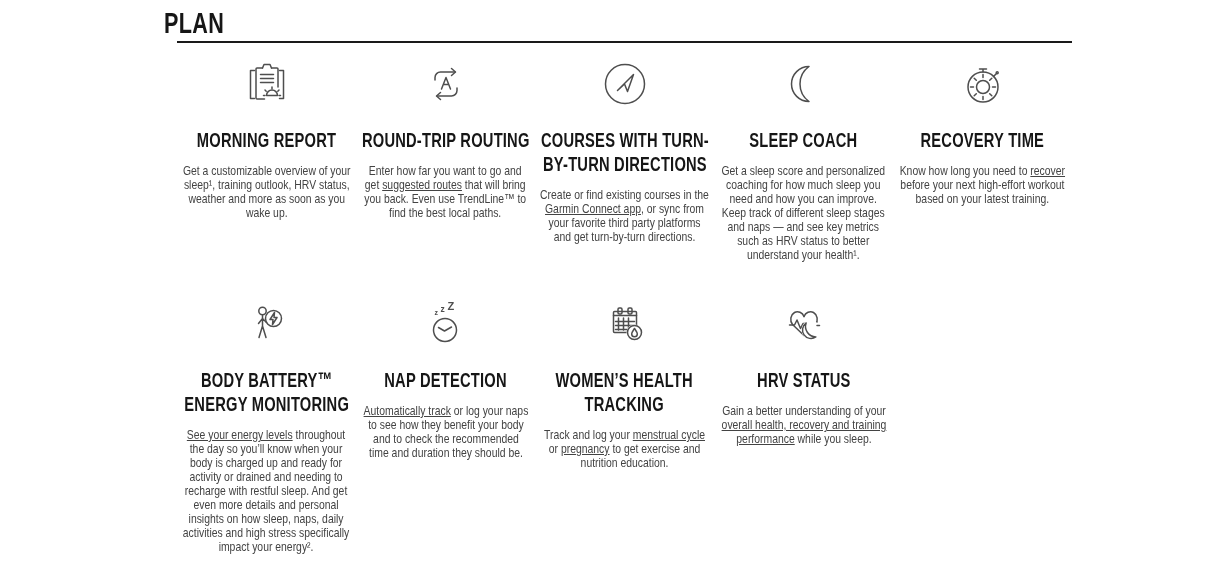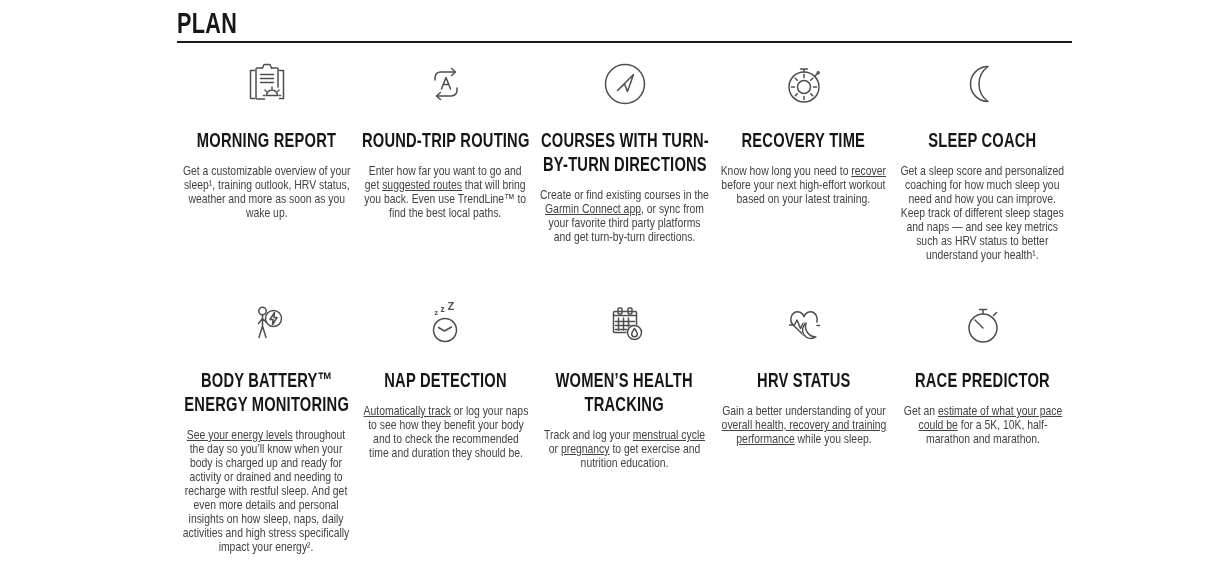--- a/index.html
+++ b/index.html
@@ -1,20 +1,20 @@
 <!DOCTYPE html>
 <html><head>
 <meta charset="utf-8">
 <style>
   html,body { margin:0; padding:0; background:#fff; }
   .page {
     position:relative; width:1214px; height:562px; background:#ffffff;
     font-family:"Liberation Sans", sans-serif; overflow:hidden;
   }
-  .header { position:absolute; left:177px; top:6px; width:895px; }
+  .header { position:absolute; left:164px; top:6px; width:895px; }
   .heading {
     margin:0; font-size:30px; line-height:34px; font-weight:bold; color:#161616;
     transform:scaleX(0.72); transform-origin:left center; letter-spacing:0.5px;
     white-space:pre;
   }
   .rule { position:absolute; left:177px; top:41px; width:895px; height:0; border-top:2px solid #1a1a1a; }
   .row { position:absolute; left:177px; width:895px; display:flex; }
   .row1 { top:60px; }
   .row2 { top:300px; }
   .card { width:179px; display:flex; flex-direction:column; align-items:center; }
@@ -87,47 +87,47 @@
       <h3 class="card-title">COURSES WITH TURN-
 BY-TURN DIRECTIONS</h3>
       <p class="card-desc"><span>Create or find existing courses in the
 </span><span class="link">Garmin Connect app</span><span>, or sync from
 your favorite third party platforms
 and get turn-by-turn directions.</span></p>
     </div>
     <div class="card">
       <div class="icon-slot">
           <svg viewBox="0 0 48 48" fill="none" stroke="#4e4e4e" stroke-width="1.5" stroke-linecap="round" stroke-linejoin="round">
-    <circle cx="24" cy="27" r="15"></circle>
-    <circle cx="24" cy="27" r="6.5"></circle>
-    <path d="M33.5 27 H36.5 M30.7 33.7 L32.8 35.8 M24 36.5 V39.5 M17.3 33.7 L15.2 35.8 M14.5 27 H11.5 M17.3 20.3 L15.2 18.2 M24 17.5 V14.5 M30.7 20.3 L32.8 18.2"></path>
-    <path d="M24 12 V9.5 M20.5 9 H27.5"></path>
-    <path d="M34.5 16.5 L37.5 13.5"></path>
-    <circle cx="38.2" cy="12.8" r="1"></circle>
-  </svg>
-        </div>
-      <h3 class="card-title">RECOVERY TIME</h3>
-      <p class="card-desc"><span>Know how long you need to </span><span class="link">recover</span><span>
-before your next high-effort workout
-based on your latest training.</span></p>
-    </div>
-    <div class="card">
-      <div class="icon-slot">
-          <svg viewBox="0 0 48 48" fill="none" stroke="#4e4e4e" stroke-width="1.5" stroke-linecap="round" stroke-linejoin="round">
     <path d="M29 6.5 A17.5 17.5 0 0 0 29 41.5 A21.5 21.5 0 0 1 29 6.5 Z"></path>
   </svg>
         </div>
       <h3 class="card-title">SLEEP COACH</h3>
       <p class="card-desc"><span>Get a sleep score and personalized
 coaching for how much sleep you
 need and how you can improve.
 Keep track of different sleep stages
 and naps — and see key metrics
 such as HRV status to better
 understand your health¹.</span></p>
+    </div>
+    <div class="card">
+      <div class="icon-slot">
+          <svg viewBox="0 0 48 48" fill="none" stroke="#4e4e4e" stroke-width="1.5" stroke-linecap="round" stroke-linejoin="round">
+    <circle cx="24" cy="27" r="15"></circle>
+    <circle cx="24" cy="27" r="6.5"></circle>
+    <path d="M33.5 27 H36.5 M30.7 33.7 L32.8 35.8 M24 36.5 V39.5 M17.3 33.7 L15.2 35.8 M14.5 27 H11.5 M17.3 20.3 L15.2 18.2 M24 17.5 V14.5 M30.7 20.3 L32.8 18.2"></path>
+    <path d="M24 12 V9.5 M20.5 9 H27.5"></path>
+    <path d="M34.5 16.5 L37.5 13.5"></path>
+    <circle cx="38.2" cy="12.8" r="1"></circle>
+  </svg>
+        </div>
+      <h3 class="card-title">RECOVERY TIME</h3>
+      <p class="card-desc"><span>Know how long you need to </span><span class="link">recover</span><span>
+before your next high-effort workout
+based on your latest training.</span></p>
     </div>
   </div>
 
   <div class="row row2">
     <div class="card">
       <div class="icon-slot">
           <svg viewBox="0 0 48 48" fill="none" stroke="#4e4e4e" stroke-width="1.5" stroke-linecap="round" stroke-linejoin="round">
     <circle cx="19.5" cy="11" r="3.7"></circle>
     <path d="M19.5 15.5 V26 M19.5 18.5 L15.5 23.5 M19.5 18.5 L23.5 22.5 M19.5 26 L16 37.5 M19.5 26 L23 37.5"></path>
     <circle cx="30.5" cy="18.5" r="8" fill="#fff"></circle>
@@ -191,28 +191,14 @@
     <circle cx="31" cy="30" r="9.5" fill="#fff" stroke="none"></circle>
     <path d="M31 21.5 A8.5 8.5 0 0 0 31 38.5 A10.5 10.5 0 0 1 31 21.5 Z" transform="rotate(-35 31 30)"></path>
     <path d="M37 25.5 H39.5"></path>
   </svg>
         </div>
       <h3 class="card-title">HRV STATUS</h3>
       <p class="card-desc"><span>Gain a better understanding of your
 </span><span class="link">overall health, recovery and training
 performance</span><span> while you sleep.</span></p>
     </div>
-    <div class="card">
-      <div class="icon-slot">
-          <svg viewBox="0 0 48 48" fill="none" stroke="#4e4e4e" stroke-width="1.5" stroke-linecap="round" stroke-linejoin="round">
-    <circle cx="24" cy="28" r="14"></circle>
-    <path d="M24 14 V10 M20.5 9.5 H27.5"></path>
-    <path d="M34.5 15.5 L37.5 12.5"></path>
-    <path d="M24 28 L16 20"></path>
-  </svg>
-        </div>
-      <h3 class="card-title">RACE PREDICTOR</h3>
-      <p class="card-desc"><span>Get an </span><span class="link">estimate of what your pace
-could be</span><span> for a 5K, 10K, half-
-marathon and marathon.</span></p>
-    </div>
   </div>
 </div>
 
 </body></html>

